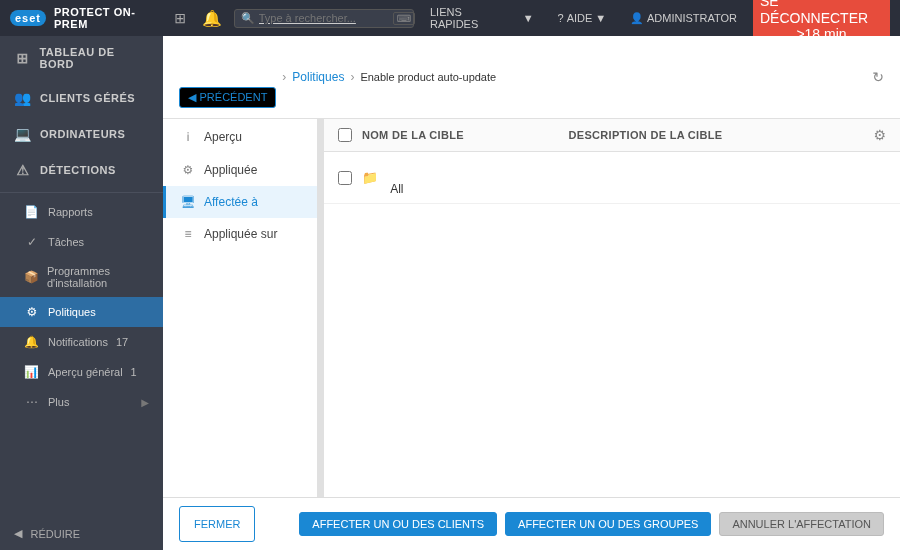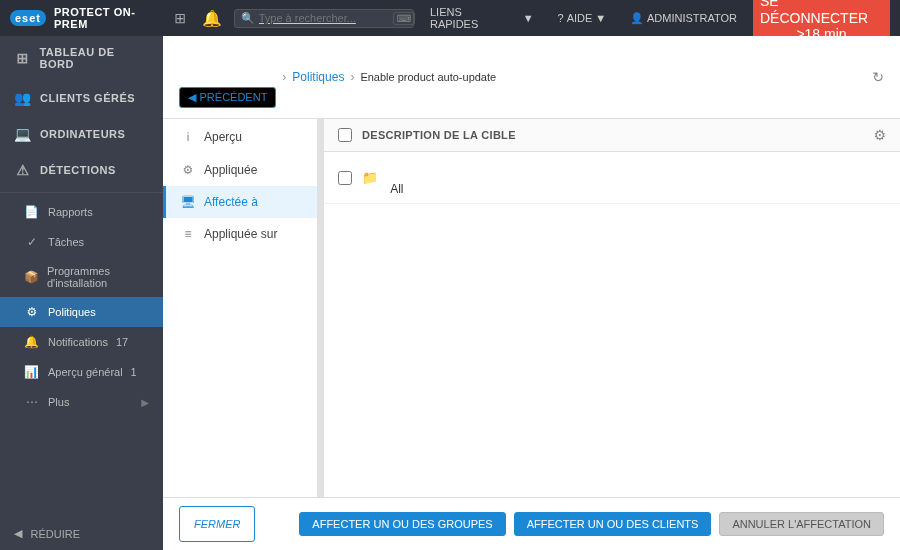--- a/index.html
+++ b/index.html
@@ -211,21 +211,20 @@
       flex-shrink: 0;
     }
     .btn-fermer {
       background: #fff;
       border: 1px solid #1a88d4;
       color: #1a88d4;
       padding: 11px 14px;
       border-radius: 3px;
       font-size: 11px;
       cursor: pointer;
-      font-style: italic;
     }
     .bottom-bar-spacer { flex: 1; }
     .btn-affecter {
       background: #1a88d4;
       border: 1px solid #1a88d4;
       color: #fff;
       padding: 5px 12px;
       border-radius: 3px;
       font-size: 11px;
       cursor: pointer;
@@ -396,38 +395,39 @@
           <span>Appliquée sur</span>
         </div>
       </div>
 
       <div class="resize-handle"></div>
 
       <div class="table-area">
 
         <div class="table-header">
           <input type="checkbox" class="table-header-checkbox" style="">
+          <span class="table-col-name">NOM DE LA CIBLE</span>
           <span class="table-col-desc">DESCRIPTION DE LA CIBLE</span>
           <span class="table-col-settings">⚙</span>
         </div>
 
         <div class="table-row-area">
           <div class="table-row">
             <input type="checkbox" class="table-row-checkbox" style="">
             <span class="table-row-folder">📁</span>
             <span class="table-row-name">All</span>
           </div>
         </div>
       </div>
 
     </div>
 
     <div class="bottom-bar">
       <button class="btn-fermer">FERMER</button>
       <div class="bottom-bar-spacer"></div>
+      <button class="btn-affecter">AFFECTER UN OU DES CLIENTS</button>
       <button class="btn-affecter">AFFECTER UN OU DES GROUPES</button>
-      <button class="btn-affecter">AFFECTER UN OU DES CLIENTS</button>
       <button class="btn-annuler">ANNULER L'AFFECTATION</button>
     </div>
 
   </div>
 
 </div>
 
 </body></html>

